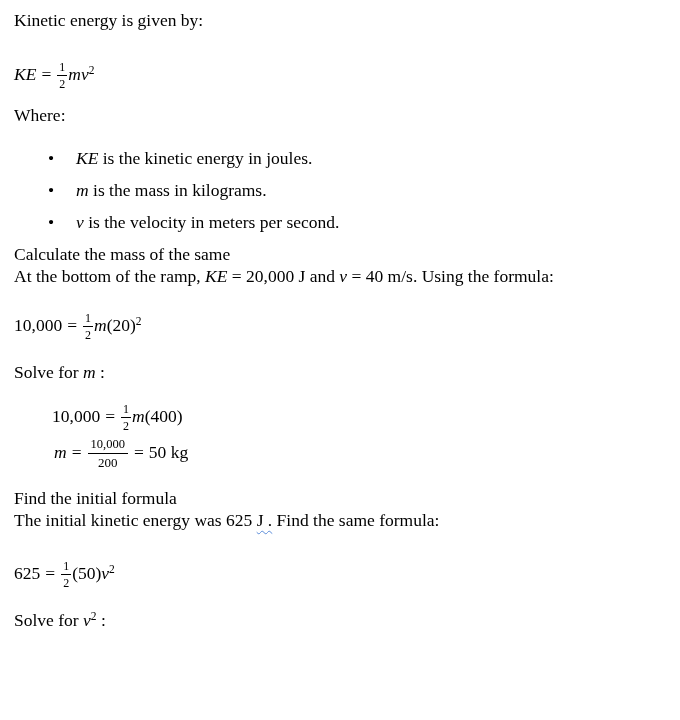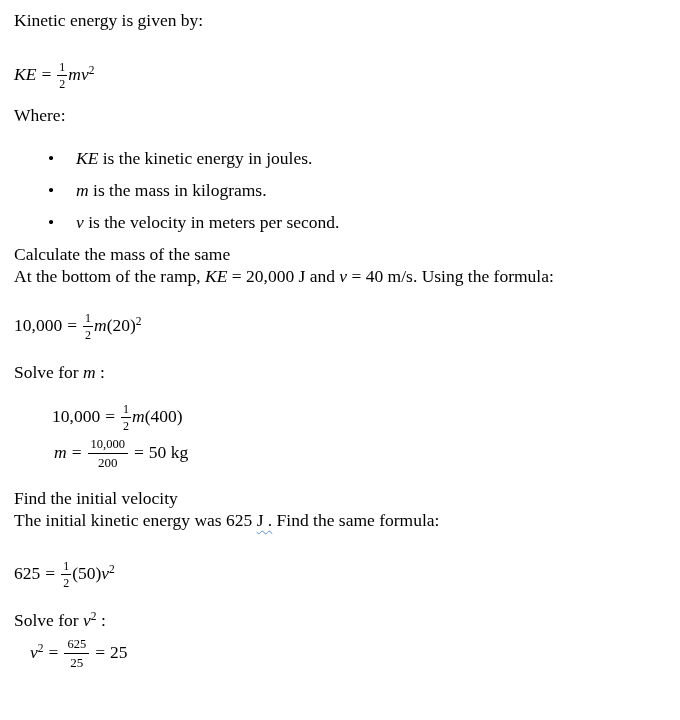--- a/index.html
+++ b/index.html
@@ -79,24 +79,23 @@
   <p class="text"><span>At the bottom of the ramp, </span><span class="mi">KE</span><span> = 20,000 J and </span><span class="mi">v</span><span> = 40 m/s. Using the formula:</span></p>
 
   <div class="eq mt-eq-setup"><span>10,000</span><span class="eqs">=</span><span class="frac"><span class="num">1</span><span class="den">2</span></span><span class="mi">m</span><span>(20)</span><span class="sup">2</span></div>
 
   <p class="text mt-solve-m"><span>Solve for </span><span class="mi">m</span><span> :</span></p>
 
   <div class="eq mt-eq-expand ind-52"><span>10,000</span><span class="eqs">=</span><span class="frac"><span class="num">1</span><span class="den">2</span></span><span class="mi">m</span><span>(400)</span></div>
 
   <div class="eq mt-eq-result ind-54"><span class="mi">m</span><span class="eqs">=</span><span class="frac mid"><span class="num">10,000</span><span class="den">200</span></span><span class="eqs">=</span><span>50 kg</span></div>
 
-  <p class="text mt-h2">Find the initial velocity</p>
+  <p class="text mt-h2">Find the initial formula</p>
 
   <p class="text"><span>The initial kinetic energy was 625 </span><span class="squiggle">J .</span><span> Find the same formula:</span></p>
 
   <div class="eq mt-eq-vel"><span>625</span><span class="eqs">=</span><span class="frac"><span class="num">1</span><span class="den">2</span></span><span>(50)</span><span class="mi">v</span><span class="sup">2</span></div>
 
   <p class="text mt-solve-v"><span>Solve for </span><span class="mi">v</span><span class="sup">2</span><span> :</span></p>
 
 
-  <div class="eq lh-vsq2 ind-30"><span class="mi">v</span><span class="sup">2</span><span class="eqs">=</span><span class="frac mid"><span class="num">625</span><span class="den">25</span></span><span class="eqs">=</span><span>25</span></div>
 
 </div>
 
 </body></html>

